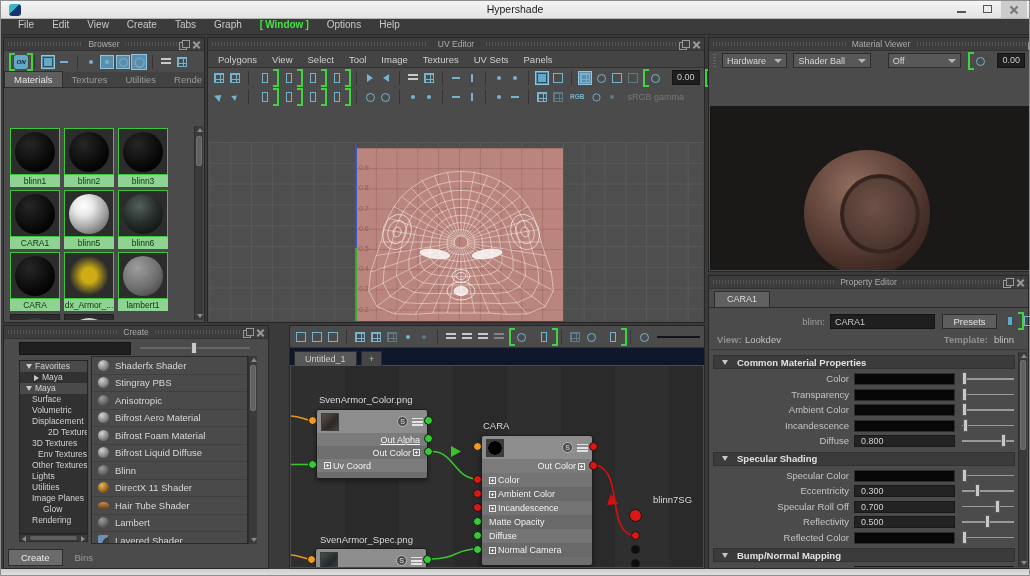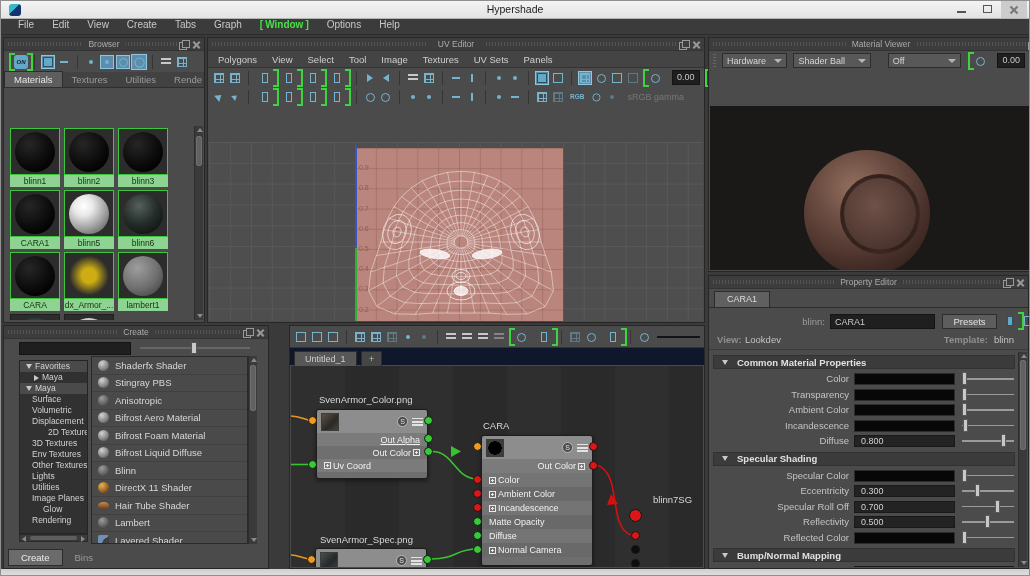--- a/index.html
+++ b/index.html
@@ -514,21 +514,21 @@
         </div>
         <div class="trow" style="padding-left: 12px;">
           <span>Displacement</span>
         </div>
         <div class="trow" style="padding-left: 28px;">
           <span>2D Textures</span>
         </div>
         <div class="trow" style="padding-left: 12px;">
           <span>3D Textures</span>
         </div>
-        <div class="trow" style="padding-left: 12px;">
+        <div class="trow" style="padding-left: 12px; justify-content: flex-end;">
           <span>Env Textures</span>
         </div>
         <div class="trow" style="padding-left: 12px;">
           <span>Other Textures</span>
         </div>
         <div class="trow" style="padding-left: 12px;">
           <span>Lights</span>
         </div>
         <div class="trow" style="padding-left: 12px;">
           <span>Utilities</span>

